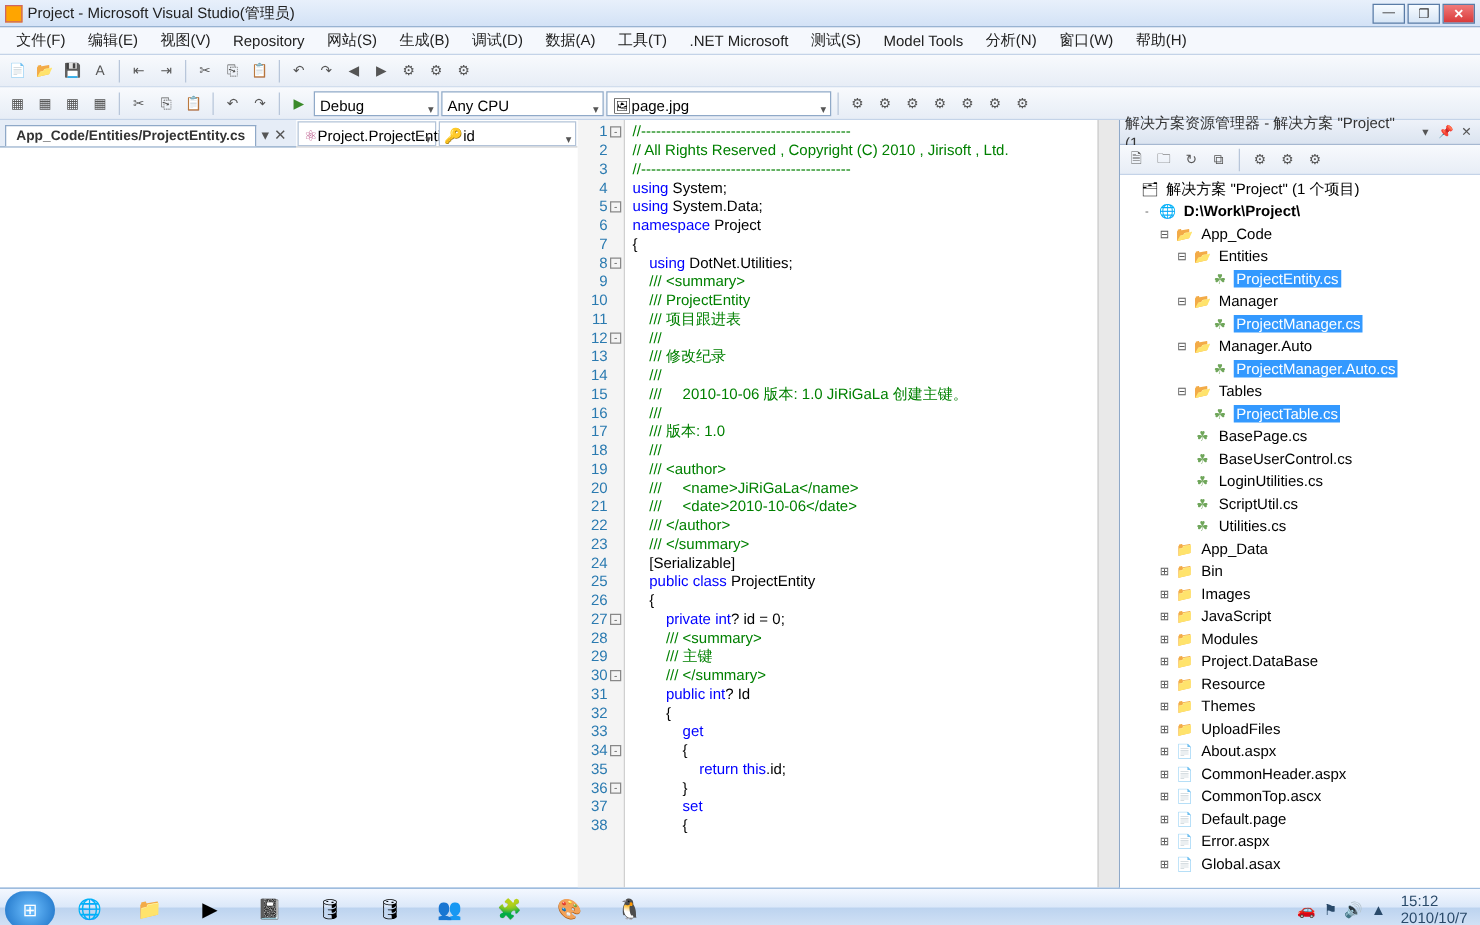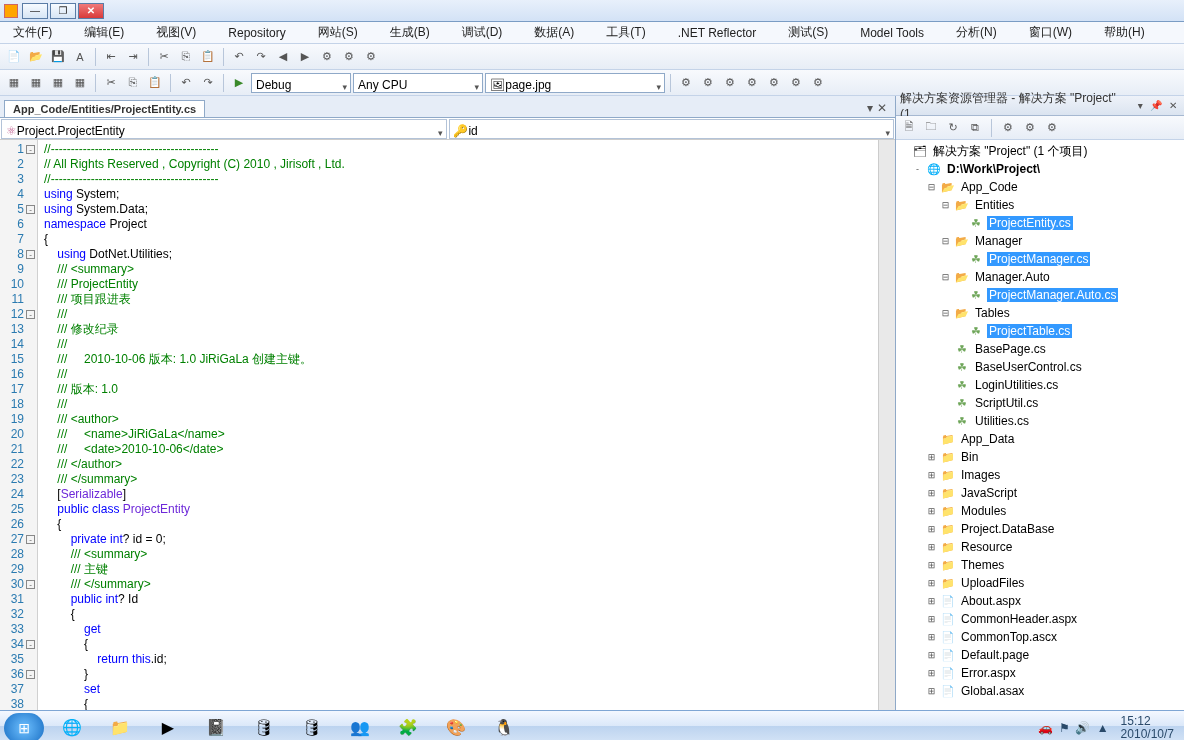--- a/index.html
+++ b/index.html
@@ -7,54 +7,54 @@
 
 
 .titlebar { height:22px; background:linear-gradient(#e8f0fb,#d3e2f6); display:flex; align-items:center; padding:0 4px; border-bottom:1px solid #7a9cc4; }
 .titlebar .vsicon { width:14px; height:14px; background:#ffa500; border:1px solid #c66; margin-right:4px; }
 .titlebar .title { flex:1; color:#222; }
 .winbtns { display:flex; gap:2px; }
 .winbtn { width:26px; height:16px; border:1px solid #5a7ca6; background:linear-gradient(#f7fbff,#d6e5f5); display:flex; align-items:center; justify-content:center; font-size:10px; color:#333; }
 .winbtn.close { background:linear-gradient(#f07a7a,#d93a3a); color:#fff; font-weight:bold; }
 
 
-.menubar { height:22px; background:#f5f8fd; display:flex; align-items:center; padding:0 6px; gap:18px; border-bottom:1px solid #c4d3e8; }
+.menubar { height:22px; background:#f5f8fd; display:flex; align-items:center; padding:0 6px; gap:4px; border-bottom:1px solid #c4d3e8; }
 .menuitem { padding:2px 7px; color:#222; cursor:default; }
 
 
 .toolrow { height:26px; background:linear-gradient(#f8fafd,#e7edf6); border-bottom:1px solid #c4d3e8; display:flex; align-items:center; padding:0 4px; gap:2px; }
 .tbtn { width:20px; height:20px; border:1px solid transparent; display:flex; align-items:center; justify-content:center; font-size:11px; color:#555; }
 .sep { width:1px; height:18px; background:#b8c6da; margin:0 3px; }
 .combo { height:20px; border:1px solid #8fa9c8; background:#fff; padding:0 16px 0 4px; display:flex; align-items:flex-end; position:relative; min-width:80px; }
 .combo::after { content:'▾'; position:absolute; right:3px; color:#555; font-size:9px; }
 .play { color:#3a8a2a; }
 
 
 .main { display:flex; height:614px; }
-.left { flex:1; display:flex; flex-direction:column; border-right:1px solid #8fa9c8; }
+.left { flex:1; display:flex; flex-direction:row; border-right:1px solid #8fa9c8; }
 .right { width:288px; display:flex; flex-direction:column; background:#f4f6fa; }
 
 
 .doctabs { height:22px; background:#e6edf7; display:flex; align-items:flex-end; padding:0 4px; border-bottom:1px solid #8fa9c8; }
 .doctab { background:#fff; border:1px solid #8fa9c8; border-bottom:none; padding:2px 8px; font-weight:bold; color:#333; font-size:11px; }
 .doctabs .closers { margin-left:auto; display:flex; gap:4px; color:#555; padding:2px 4px; }
 
 
 .codenav { height:22px; display:flex; border-bottom:1px solid #ccc; }
 .codenav .combo { flex:1; border:1px solid #b3c3d8; margin:1px; }
 
 
 .codewrap { flex:1; display:flex; overflow:hidden; position:relative; }
 .gutter { width:38px; background:#f4f4f4; border-right:1px solid #d0d0d0; text-align:right; padding:2px 2px 0 0; font-family:Consolas,monospace; font-size:11px; color:#2a7ab0; line-height:15px; }
 .gutter .ln { display:flex; justify-content:flex-end; align-items:center; height:15px; }
 .gutter .fold { width:9px; height:9px; border:1px solid #888; font-size:8px; line-height:7px; text-align:center; color:#555; margin-left:2px; }
 .code { flex:1; font-family:"NSimSun",Consolas,monospace; font-size:12px; line-height:15px; padding:2px 0 0 6px; white-space:pre; overflow:hidden; background:#fff; }
 .cm { color:#008000; }
 .kw { color:#0000ff; }
-.ty { color:#6d28d9; }
+.ty { color:#000000; }
 .vscroll { width:17px; background:#e9e9e9; border-left:1px solid #ccc; }
 
 
 .panetitle { height:20px; background:linear-gradient(#eef2f9,#dbe4f0); border-bottom:1px solid #a6b8d1; display:flex; align-items:center; padding:0 4px; color:#333; }
 .panetitle .sp { flex:1; }
 .panetitle .pbtn { width:14px; height:14px; margin-left:3px; color:#555; font-size:10px; display:flex; align-items:center; justify-content:center; }
 .panetb { height:24px; background:linear-gradient(#f8fafd,#e7edf6); border-bottom:1px solid #c4d3e8; display:flex; align-items:center; padding:0 4px; gap:4px; }
 .panetb .tbtn { width:18px; height:18px; }
 .tree { flex:1; overflow-y:auto; background:#fff; padding:2px 0; }
 .node { display:flex; align-items:center; height:18px; padding-left:4px; }
@@ -73,38 +73,39 @@
 .start { width:40px; height:30px; border-radius:16px; background:radial-gradient(circle,#6ec0ff,#1a6fc4); display:flex; align-items:center; justify-content:center; color:#fff; font-size:14px; margin-right:6px; }
 .tbitem { width:44px; height:30px; margin-right:4px; border:1px solid transparent; border-radius:3px; display:flex; align-items:center; justify-content:center; font-size:16px; }
 .tray { margin-left:auto; display:flex; align-items:center; gap:6px; color:#2a4a6a; font-size:11px; }
 .clock { text-align:left; line-height:13px; padding:0 6px; }
 </style>
 </head>
 <body>
 
 <div class="titlebar">
   <span class="vsicon"></span>
+  <span class="title">Project - Microsoft Visual Studio(管理员)</span>
   <div class="winbtns">
     <div class="winbtn">―</div>
     <div class="winbtn">❐</div>
     <div class="winbtn close">✕</div>
   </div>
 </div>
 
 <div class="menubar" id="menubar">
     <div class="menuitem">文件(F)</div>
     <div class="menuitem">编辑(E)</div>
     <div class="menuitem">视图(V)</div>
     <div class="menuitem">Repository</div>
     <div class="menuitem">网站(S)</div>
     <div class="menuitem">生成(B)</div>
     <div class="menuitem">调试(D)</div>
     <div class="menuitem">数据(A)</div>
     <div class="menuitem">工具(T)</div>
-    <div class="menuitem">.NET Reflector</div>
+    <div class="menuitem">.NET Microsoft</div>
     <div class="menuitem">测试(S)</div>
     <div class="menuitem">Model Tools</div>
     <div class="menuitem">分析(N)</div>
     <div class="menuitem">窗口(W)</div>
     <div class="menuitem">帮助(H)</div>
   </div>
 
 <div class="toolrow">
   <div class="tbtn">📄</div>
   <div class="tbtn">📂</div>

